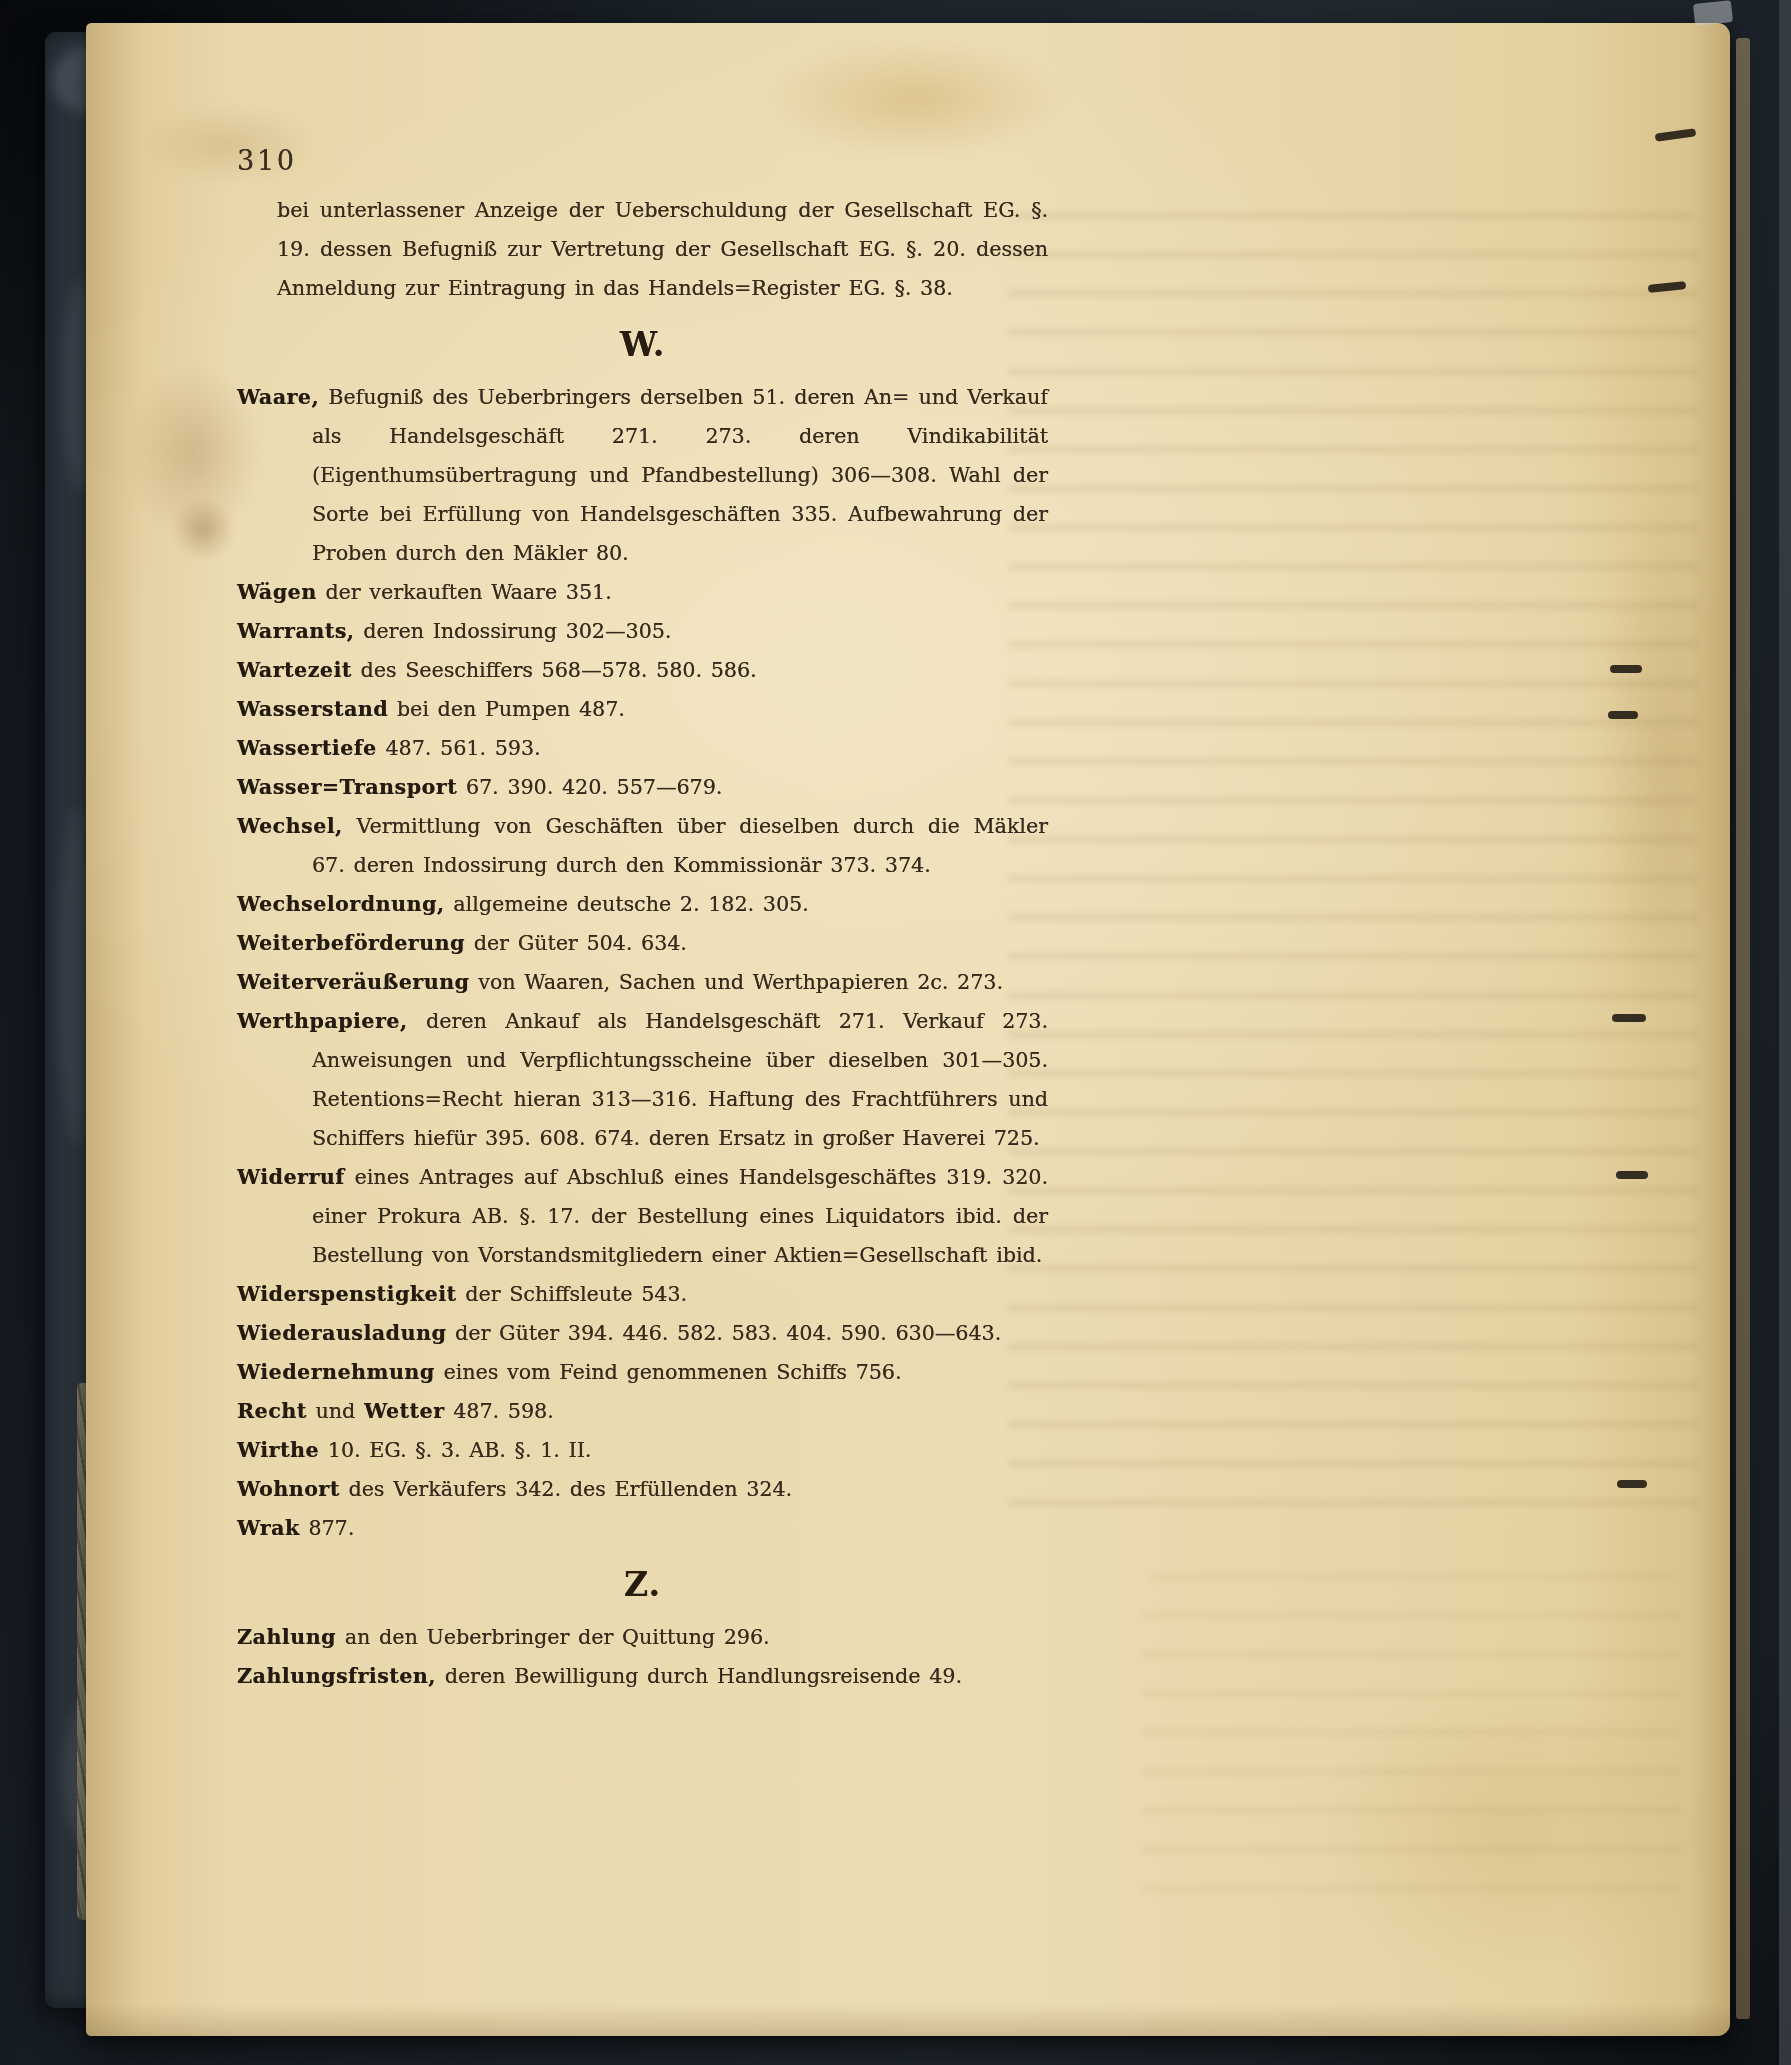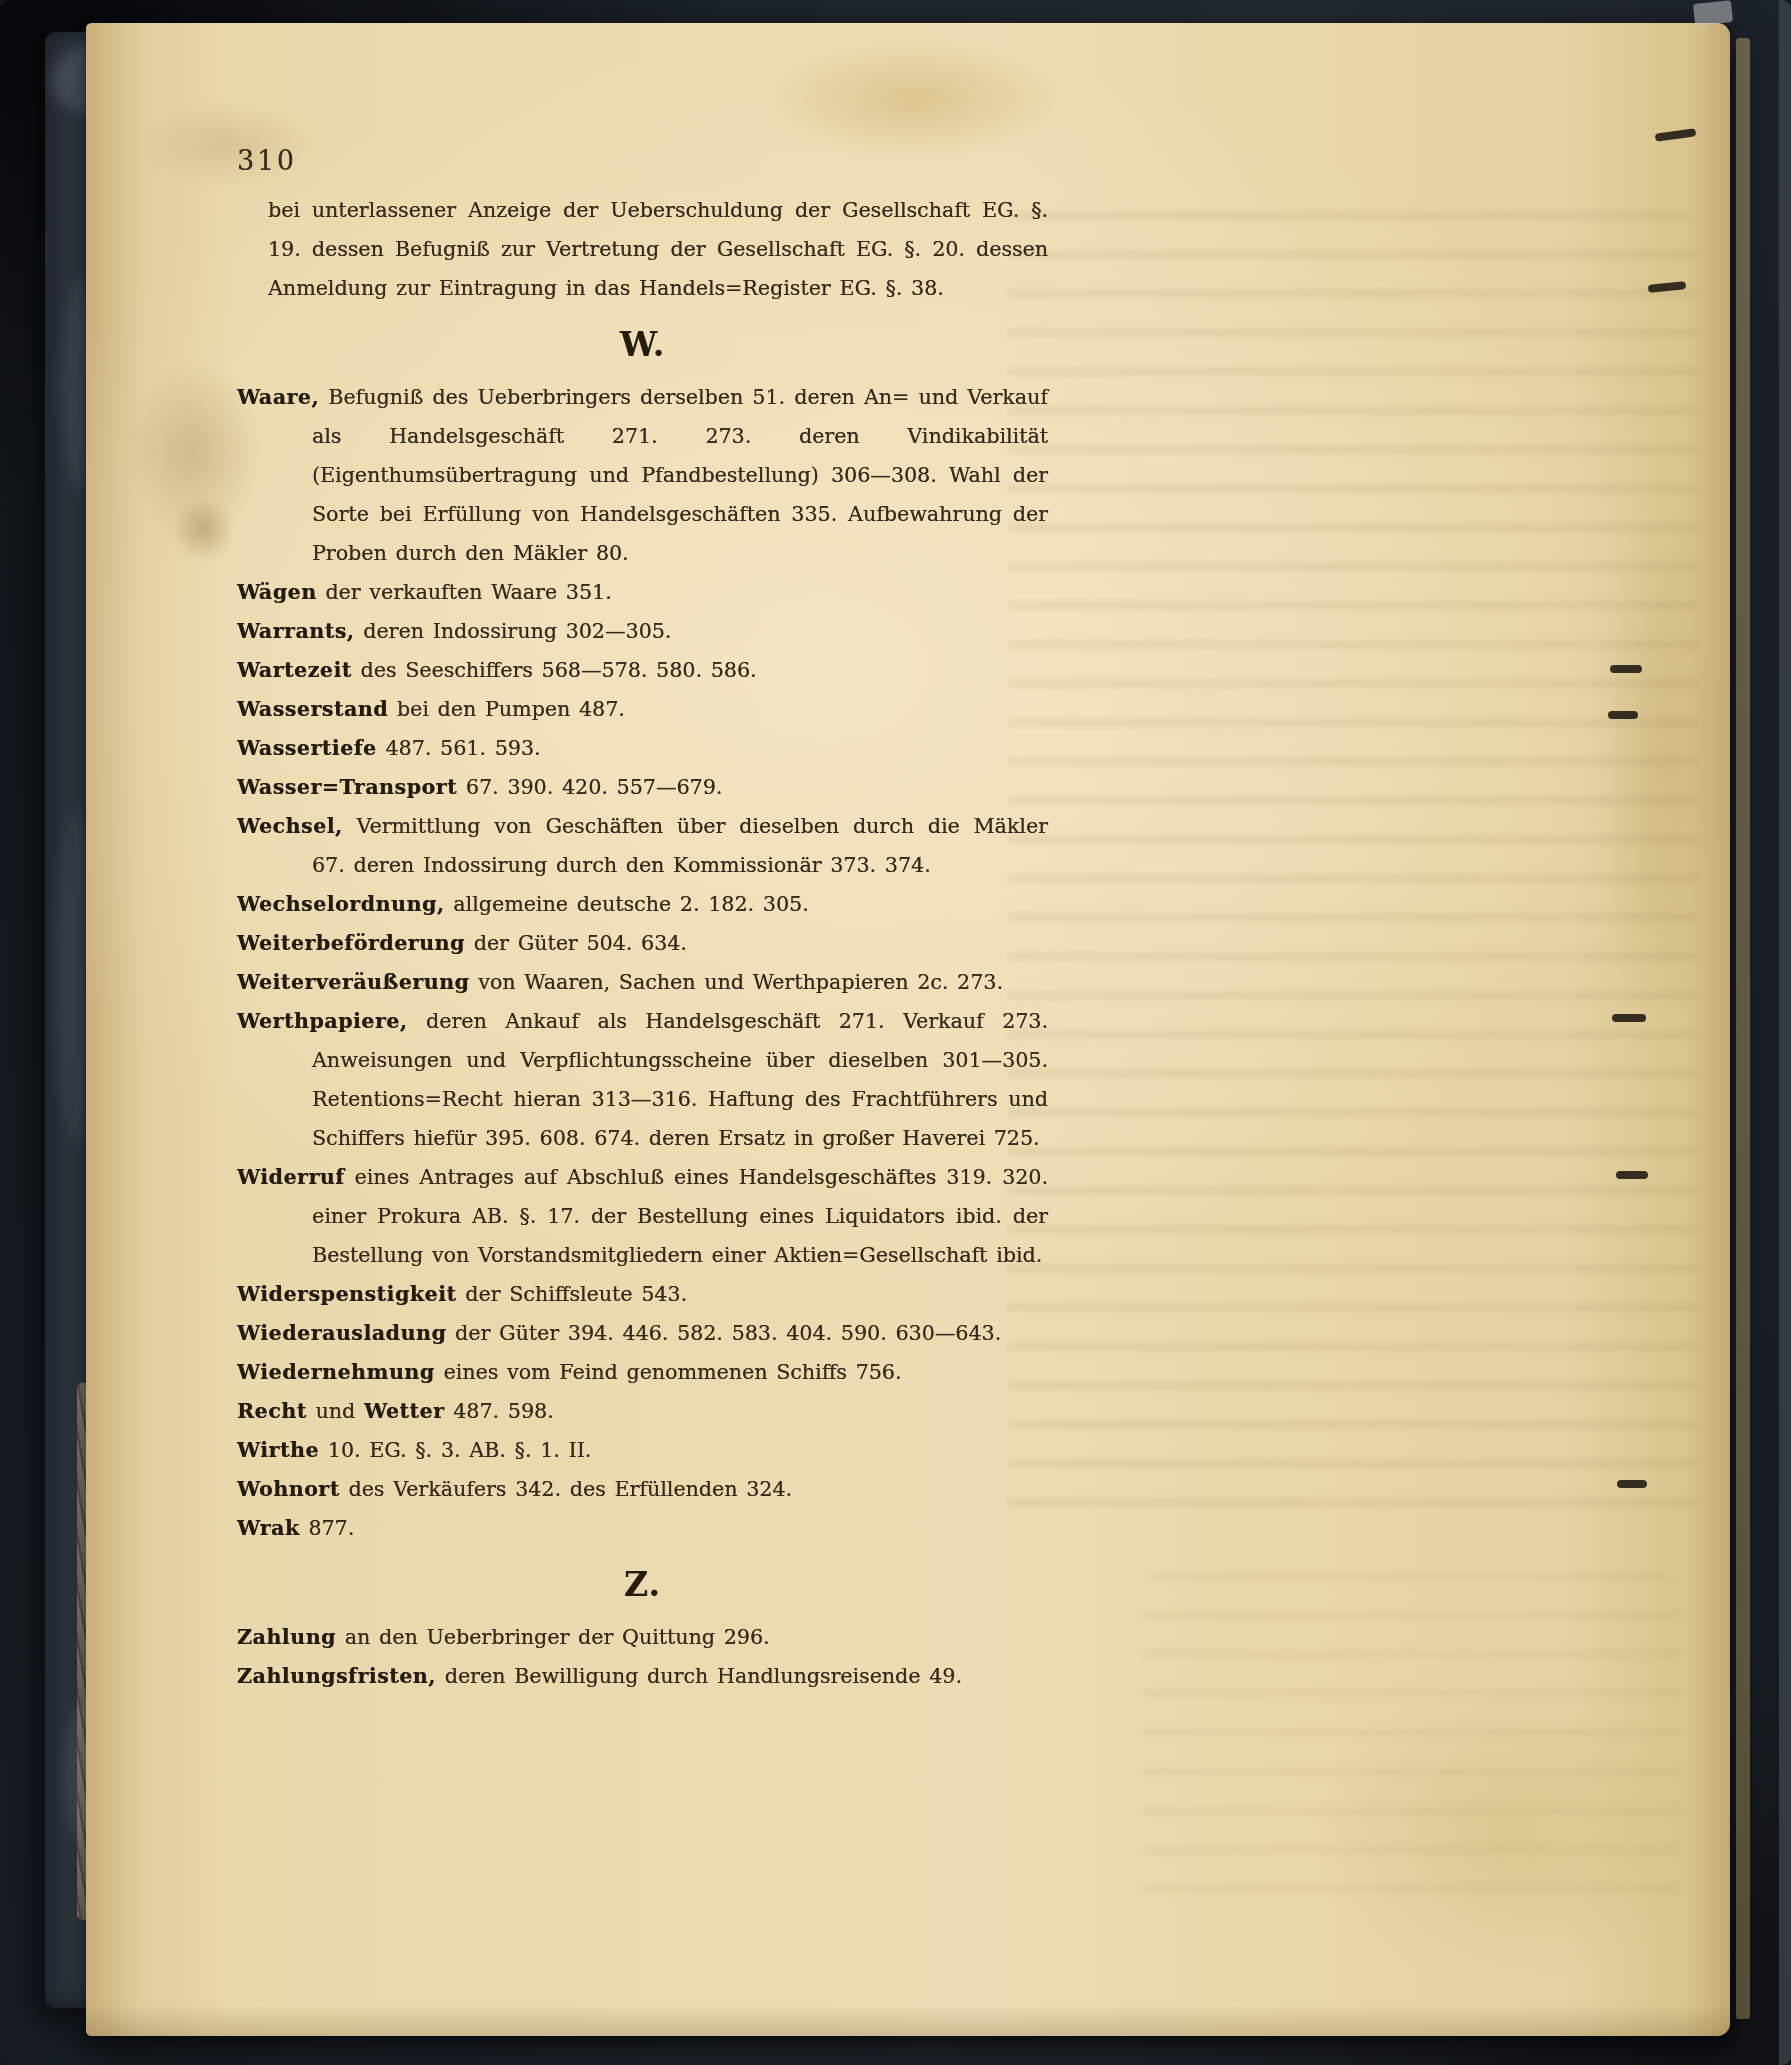--- a/index.html
+++ b/index.html
@@ -9,21 +9,20 @@
     font-family:"DejaVu Serif","Liberation Serif",serif;
     position:relative;
     overflow:hidden;
   }
   .scene {
     position:absolute; inset:0; width:1791px; height:2065px; overflow:hidden;
     background:
       radial-gradient(1164px 806px at 0% 0%, rgba(0,0,0,.6), transparent 62%),
       radial-gradient(896px 716px at 100% 100%, rgba(0,0,0,.38), transparent 60%),
       linear-gradient(100deg,#10151a 0%,#1c232b 35%,#222931 60%,#171c22 100%);
-    border-radius: 9px;
   }
   
   .book-cover {
     position:absolute; left:45px; top:32px; width:118px; height:1976px;
     background:linear-gradient(90deg,#232a32 0%,#3a434e 42%,#303943 70%,#262d35 100%);
     border-radius:10.7px 0 0 10.7px;
     box-shadow:inset -14.3px 0 21.5px rgba(0,0,0,.55), -7.2px 9px 27px rgba(0,0,0,.5);
   }
   .cover-wear { position:absolute; background:#8f99a3; filter:blur(6.3px); opacity:.28; border-radius:50%; }
   .cover-wear.w1 { left:52px; top:47px;  width:86px;  height:68px; }
@@ -71,21 +70,21 @@
   .edge-strip  { position:absolute; left:1736px; top:38px; width:14.3px; height:1981px; background:linear-gradient(#b9a272,#9e885a); opacity:.5; border-radius:3.6px; }
   .right-sliver{ position:absolute; left:1779px; top:0; width:12.5px; height:2065px; background:#3a4046; opacity:.85; }
   .corner-notch{ position:absolute; left:1694px; top:1.8px; width:38px; height:21.5px; background:#c9cdd1; opacity:.5; border-radius:3.6px; transform:rotate(-6deg); }
   
   .content {
     position:absolute; left:151px; top:118px; width:811px;
     color:#352a1b; font-size:20.6px; line-height:39px; word-spacing:2.2px;
     text-shadow:0.2px 0 rgba(53,42,27,.75);
   }
   .page-number { font-size:27px; letter-spacing:2.7px; color:#3a2f20; margin-bottom:10.7px; font-weight:500; }
-  .continuation { margin-left:31px; text-align:justify; }
+  .continuation { margin-left:40px; text-align:justify; }
   .section-heading {
     text-align:center; font-weight:700; font-size:33px; line-height:45px;
     margin:14.3px 0 10.7px; color:#261d10; letter-spacing:0.9px;
   }
   .entry { text-align:justify; padding-left:75px; text-indent:-75px; }
   .term  { font-weight:700; color:#241b10; letter-spacing:0.5px; }
   .reftext { font-weight:400; }
 </style>
 </head>
 <body>

